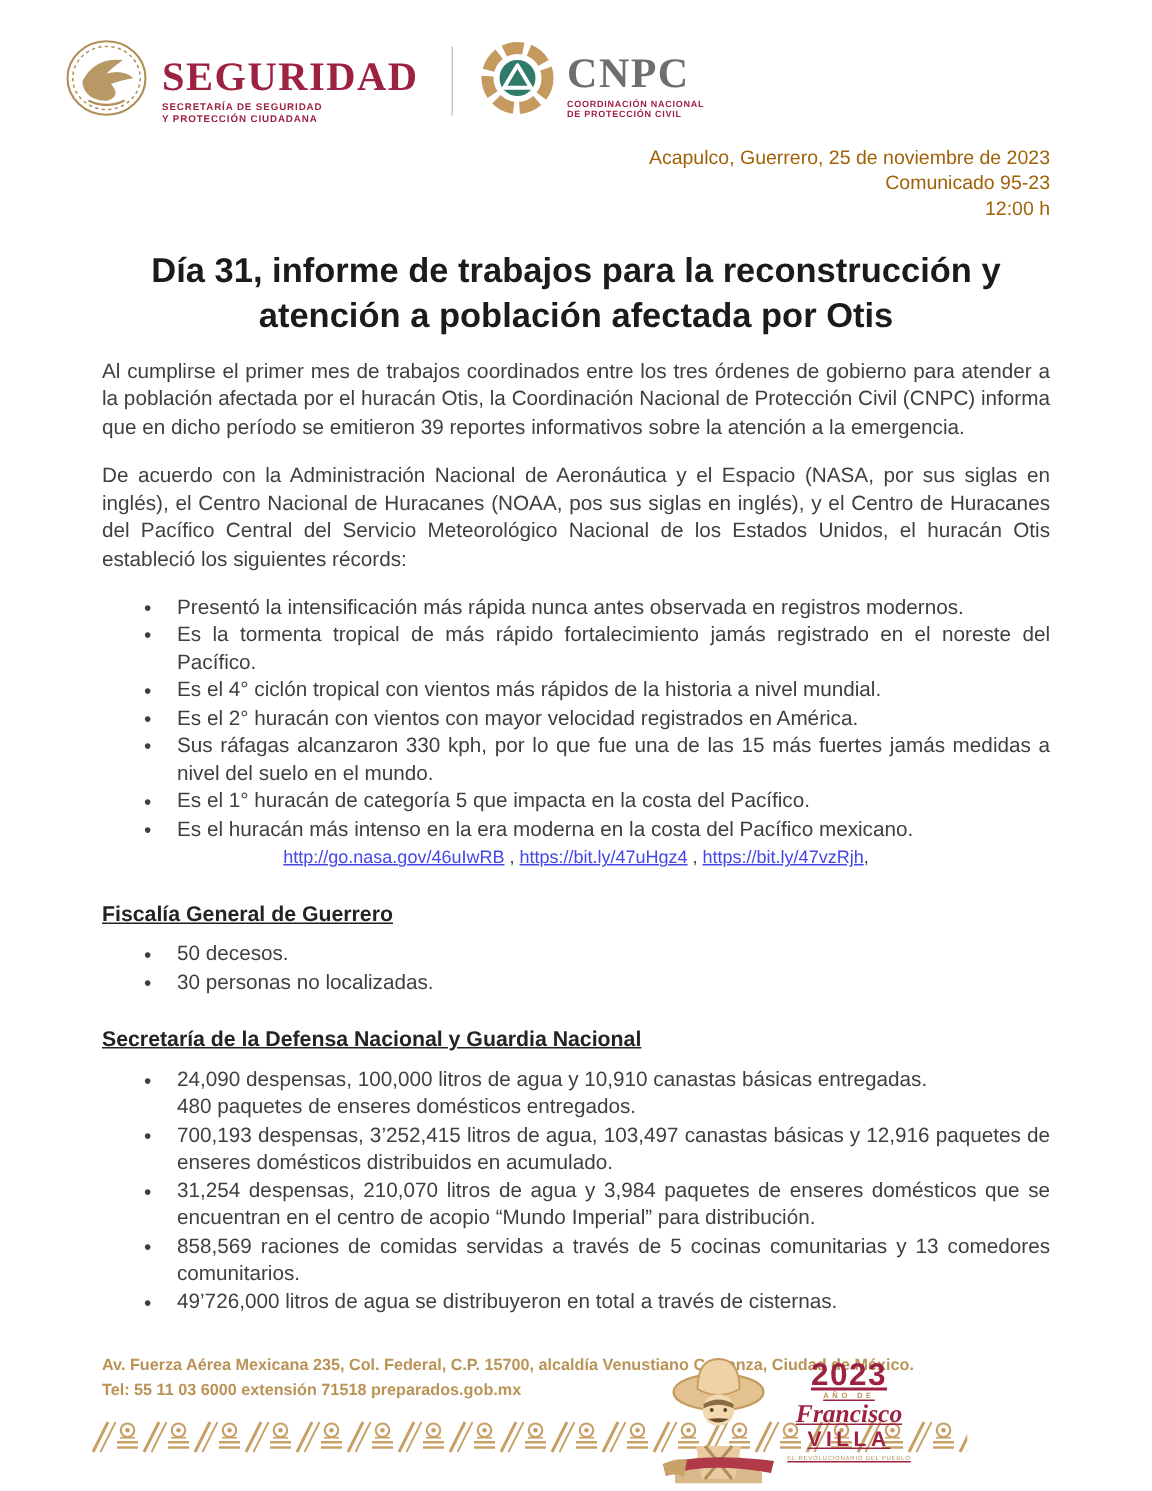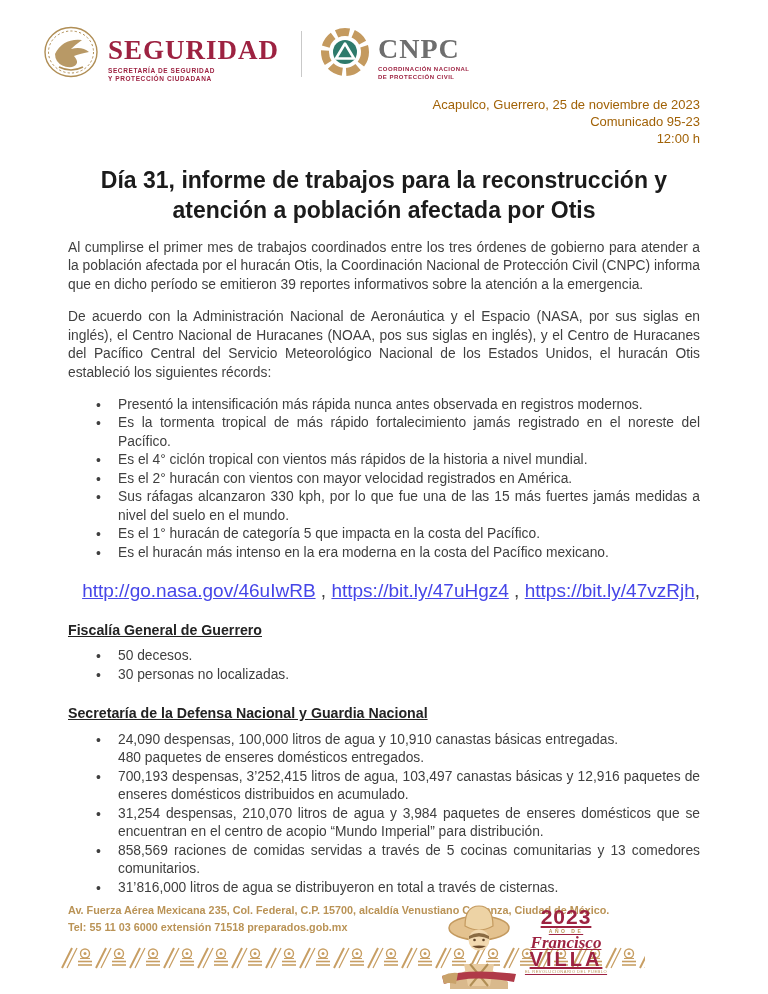--- a/index.html
+++ b/index.html
@@ -24,36 +24,36 @@
   
   .doc-title{margin:18px auto 0;width:648px;text-align:center;font-size:23px;line-height:30px;
     font-weight:bold;color:#1b1b1b;}
   
   .content{margin:0 68px;font-size:13.8px;line-height:18.5px;text-align:justify;}
   .p1{}
   .p2{margin-top:9px;}
   ul.doc-list{list-style:none;margin:8px 0 0 0;padding:0 0 0 22px;}
   ul.doc-list li{position:relative;padding-left:28px;text-align:justify;}
   ul.doc-list li::before{content:"\2022";position:absolute;left:6px;top:0;font-size:14px;color:#3f3f3f;}
-  .links-line{margin-top:20px;font-size:19px;text-align:right;}
+  .links-line{font-size:12px;text-align:center;}
   .link{color:#4646E8;text-decoration:underline;cursor:pointer;}
   .section-heading{margin:20px 0 0 0;font-size:14.2px;font-weight:bold;color:#232323;text-align:left;text-decoration:underline;}
   .sub-line{text-align:left;}
   
   .footer{position:absolute;left:0;bottom:0;width:620px;height:100px;}
   .footer-lines{position:absolute;left:68px;top:8px;font-size:10.8px;font-weight:bold;
     color:#BA9356;line-height:16.5px;}
   .ornament-band{position:absolute;left:60px;top:52px;}
   .villa{position:absolute;right:8px;top:0;display:flex;align-items:flex-start;}
   .villa-text{margin-left:2px;text-align:center;color:#9D2241;width:92px;margin-top:12px;text-decoration:underline;}
   .villa-year{font-size:21px;font-weight:bold;letter-spacing:1px;line-height:21px;}
   .villa-small{font-size:5px;color:#BA9356;letter-spacing:2.5px;font-weight:bold;margin-top:1px;}
   .villa-first{font-family:"Liberation Serif","DejaVu Serif",serif;font-style:italic;font-weight:bold;
     font-size:17px;line-height:18px;}
-  .villa-last{font-size:20px;font-weight:bold;letter-spacing:3px;line-height:15px;}
+  .villa-last{font-size:14px;font-weight:bold;letter-spacing:3px;line-height:15px;}
   .villa-tagline{font-size:4px;color:#BA9356;letter-spacing:.5px;margin-top:2px;}
 </style>
 </head>
 <body>
 
 <div class="page">
 
   <div class="header">
     <div class="logo-block">
       <span>
@@ -128,21 +128,21 @@
 
     <div class="section-heading">Secretaría de la Defensa Nacional y Guardia Nacional</div>
     <ul class="doc-list">
       <li>
         <div>24,090 despensas, 100,000 litros de agua y 10,910 canastas básicas entregadas.</div>
         <div>480 paquetes de enseres domésticos entregados.</div>
       </li>
       <li>700,193 despensas, 3’252,415 litros de agua, 103,497 canastas básicas y 12,916 paquetes de enseres domésticos distribuidos en acumulado.</li>
       <li>31,254 despensas, 210,070 litros de agua y 3,984 paquetes de enseres domésticos que se encuentran en el centro de acopio “Mundo Imperial” para distribución.</li>
       <li>858,569 raciones de comidas servidas a través de 5 cocinas comunitarias y 13 comedores comunitarios.</li>
-      <li>31’816,000 litros de agua se distribuyeron en total a través de cisternas.</li>
+      <li>49’726,000 litros de agua se distribuyeron en total a través de cisternas.</li>
     </ul>
   </div>
 
   <div class="footer">
     <div class="footer-lines">
       <div>Av. Fuerza Aérea Mexicana 235, Col. Federal, C.P. 15700, alcaldía Venustiano Carranza, Ciudad de México.</div>
       <div>Tel: 55 11 03 6000 extensión 71518 preparados.gob.mx</div>
     </div>
 
     <div class="ornament-band">

